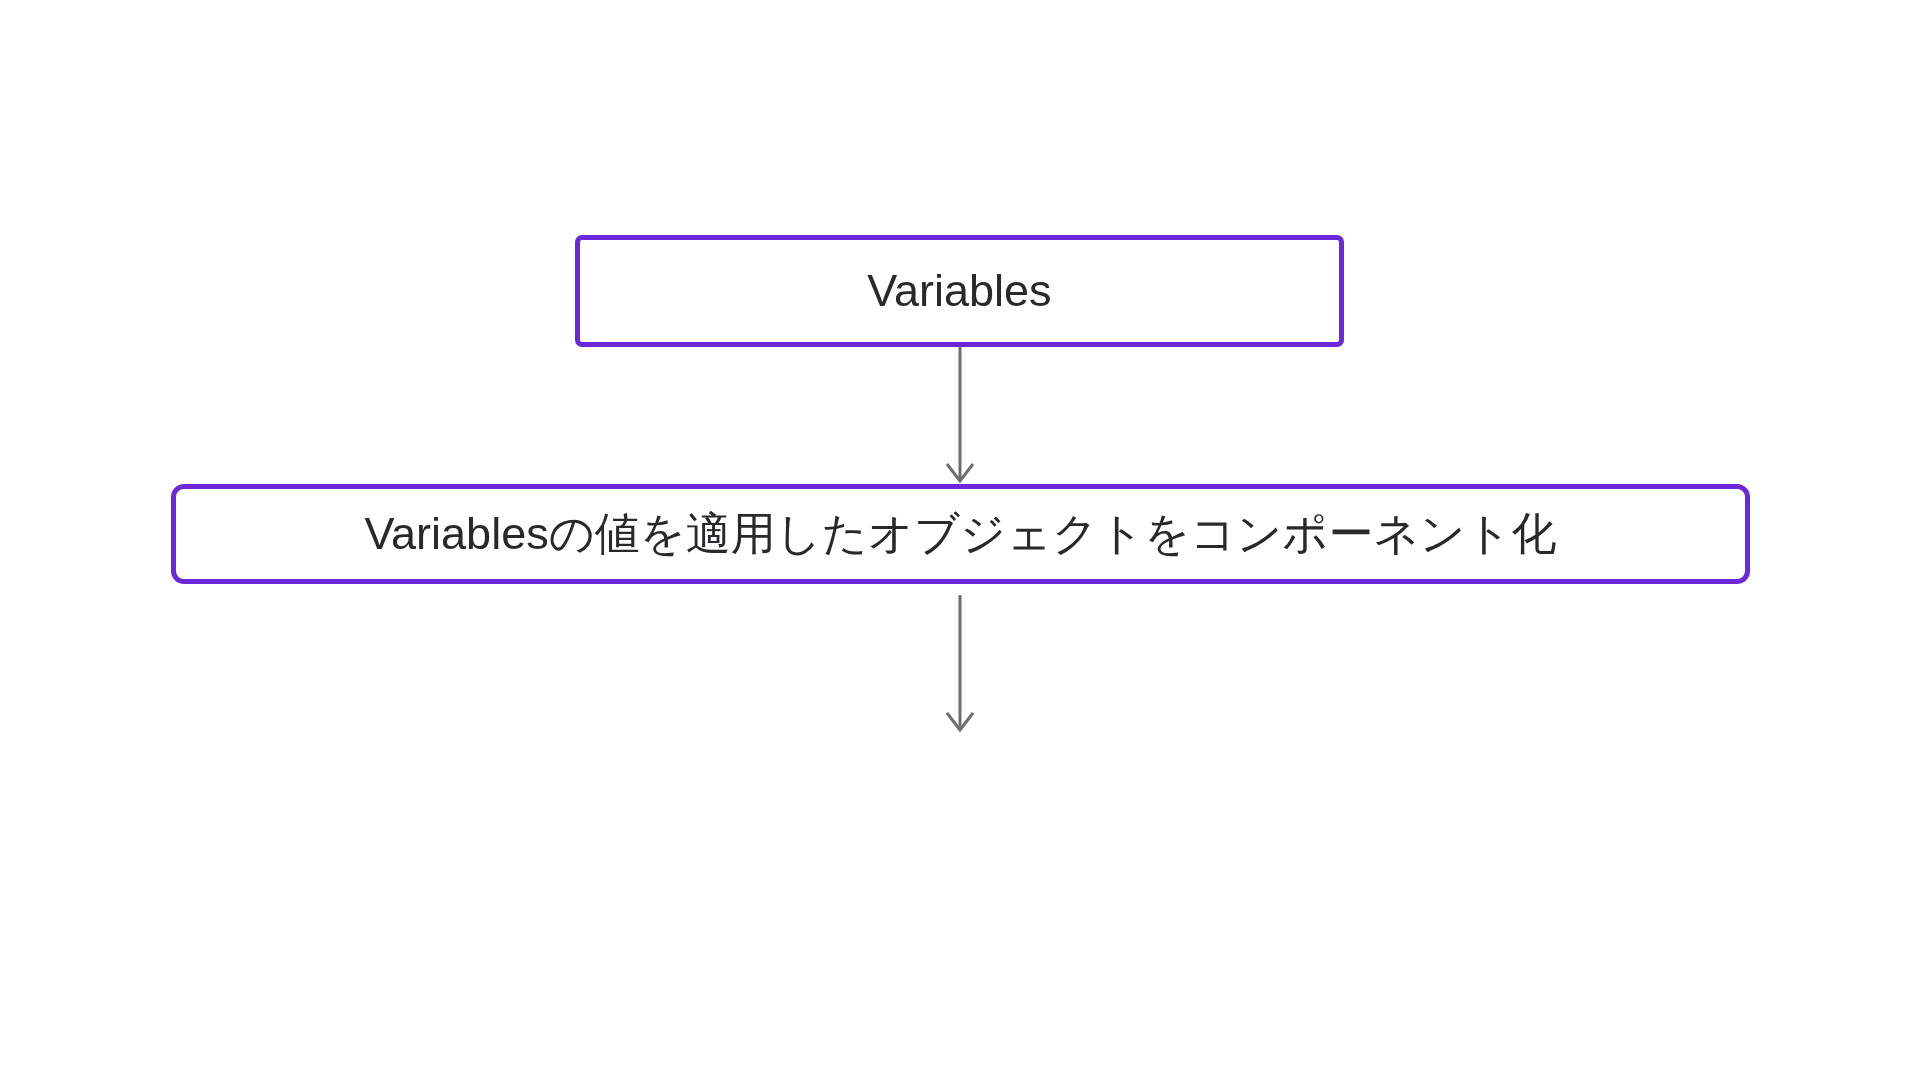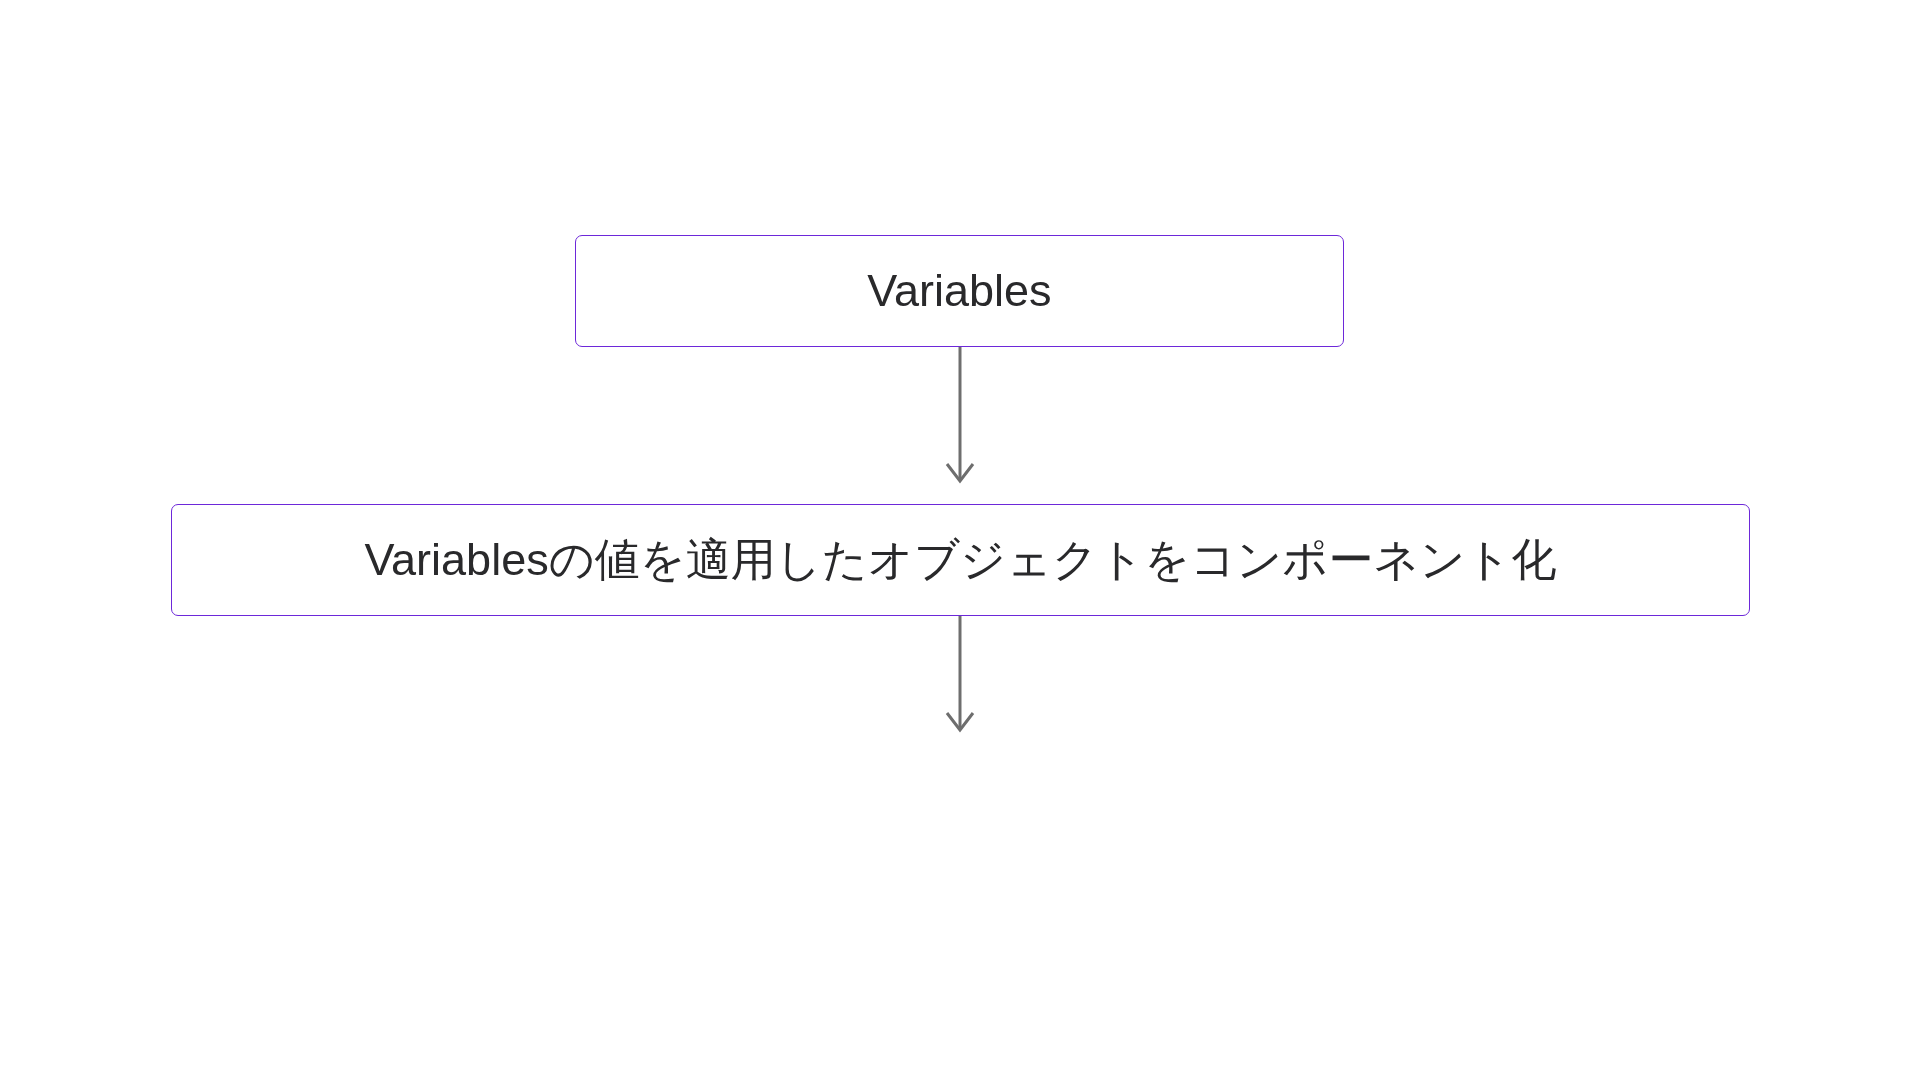--- a/index.html
+++ b/index.html
@@ -17,21 +17,21 @@
   #diagram-canvas {
     position: relative;
     width: 1920px;
     height: 1080px;
     background: #ffffff;
   }
   .flow-node {
     position: absolute;
     box-sizing: border-box;
     background: #ffffff;
-    border: 1px solid #6d28d9;
+    border: 5px solid #6d28d9;
     border-radius: 7px;
     display: flex;
     align-items: center;
     justify-content: center;
     overflow: hidden;
   }
   .flow-node-label {
     color: #29292b;
     font-size: 45px;
     line-height: 1.1;
@@ -41,23 +41,24 @@
     text-align: center;
   }
   #node-variables {
     left: 575px;
     top: 235px;
     width: 769px;
     height: 112px;
   }
   #node-componentize {
     left: 171px;
-    top: 504px;
+    top: 484px;
     width: 1579px;
-    height: 112px;
+    height: 100px;
+    border-radius: 13px;
   }
   #node-get-token {
     left: 360px;
     top: 732px;
     width: 1203px;
     height: 112px;
   }
   .flow-edge {
     position: absolute;
     left: 0;

